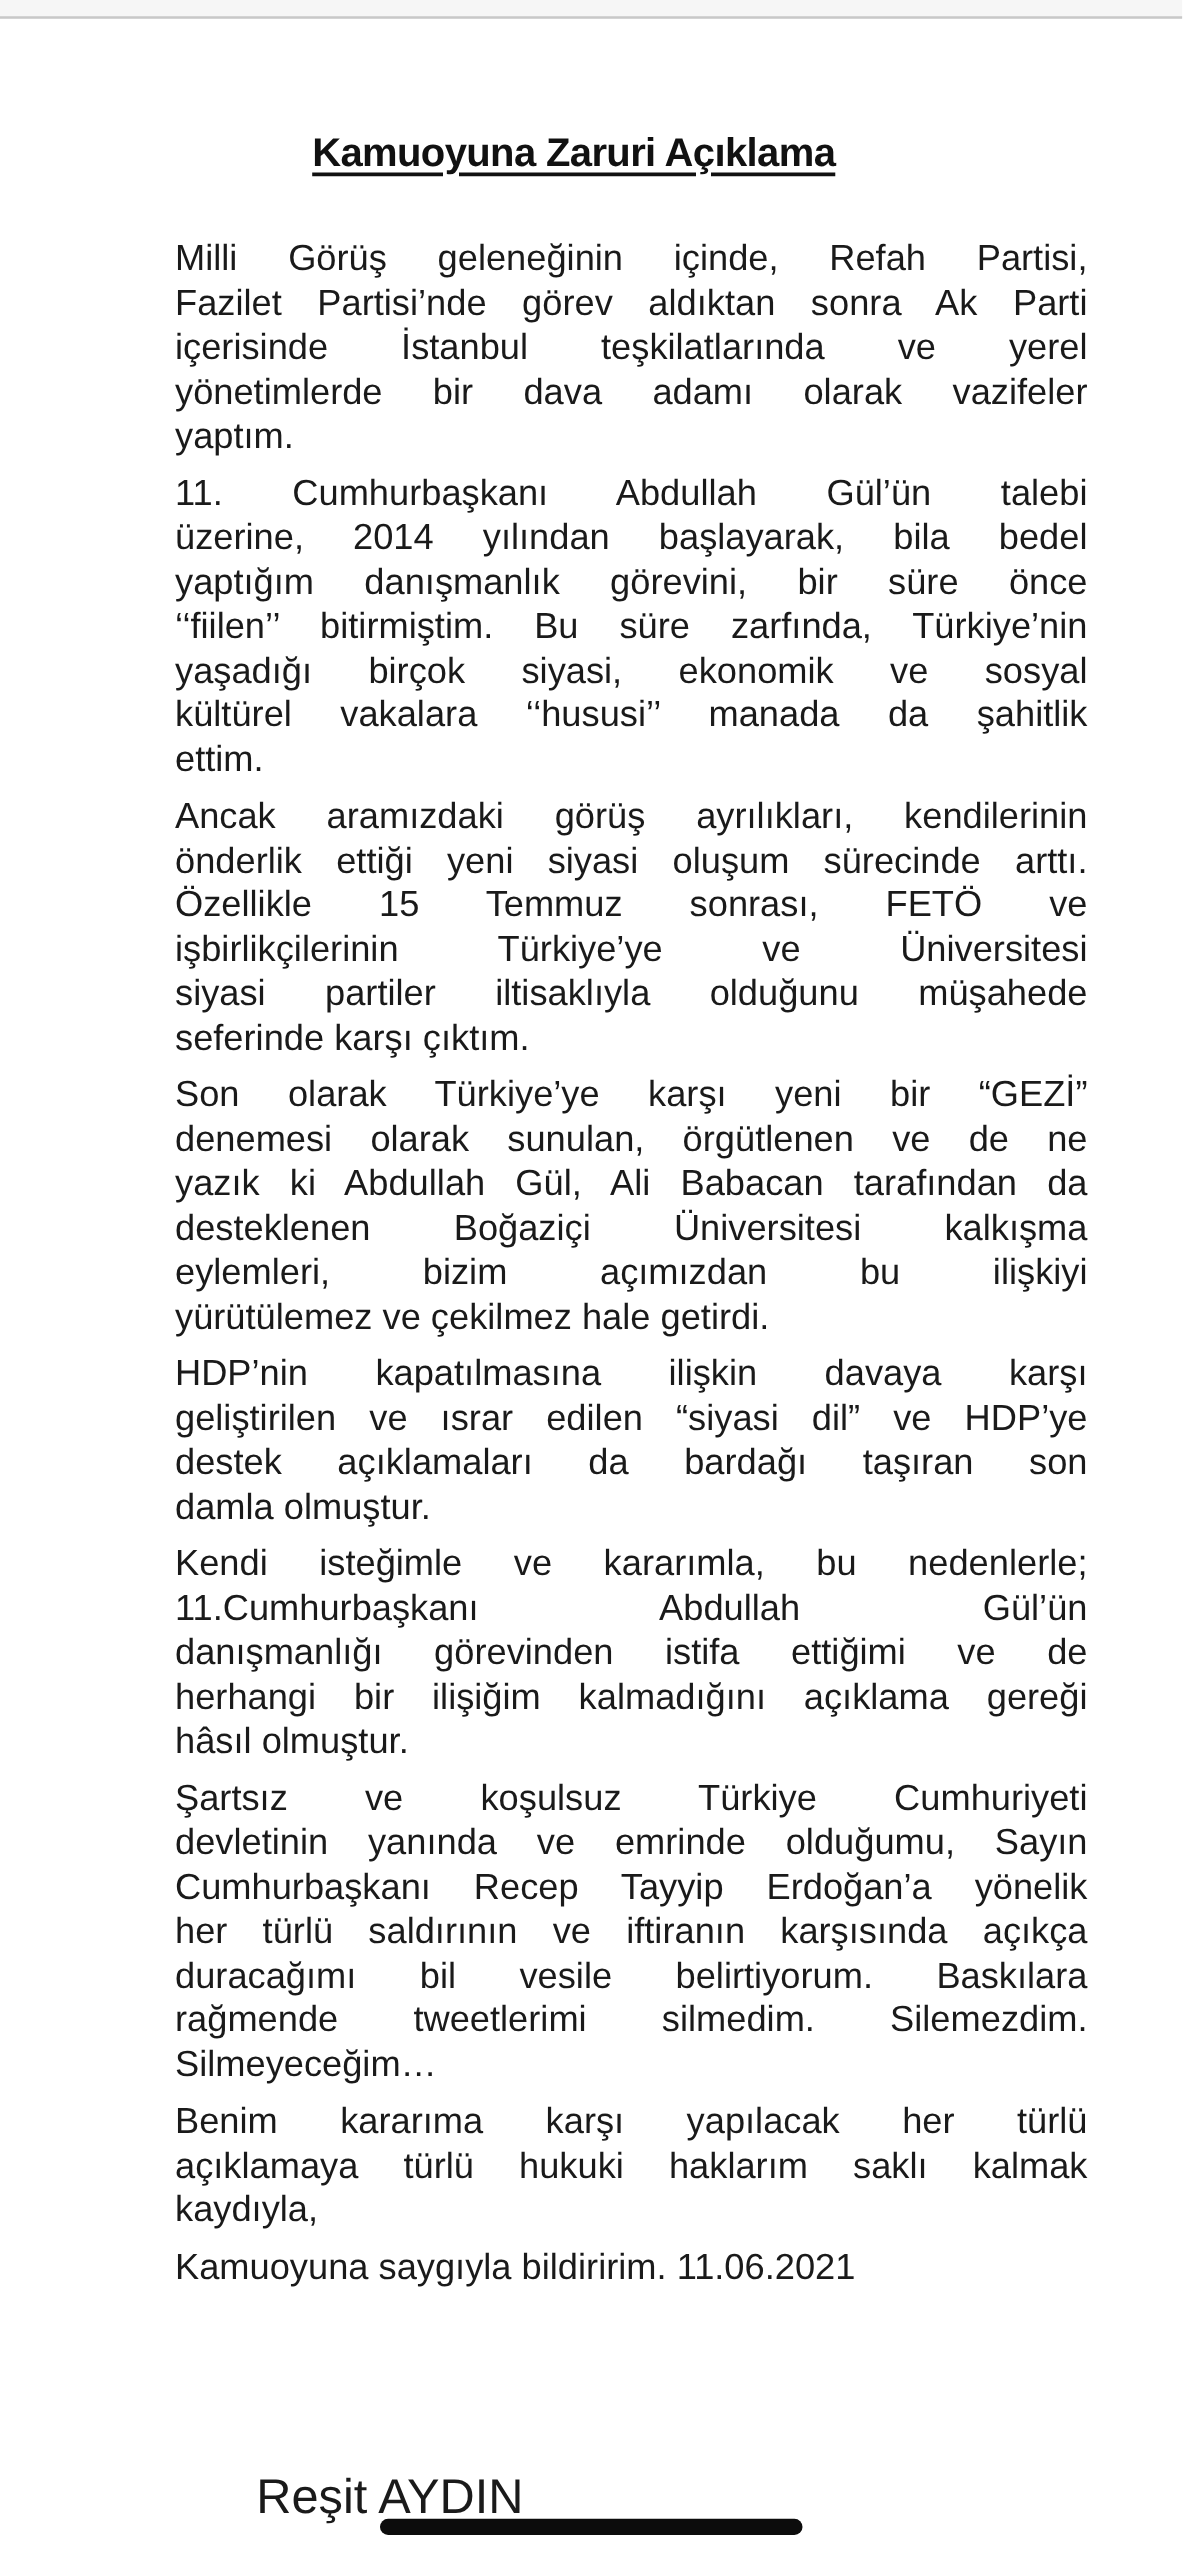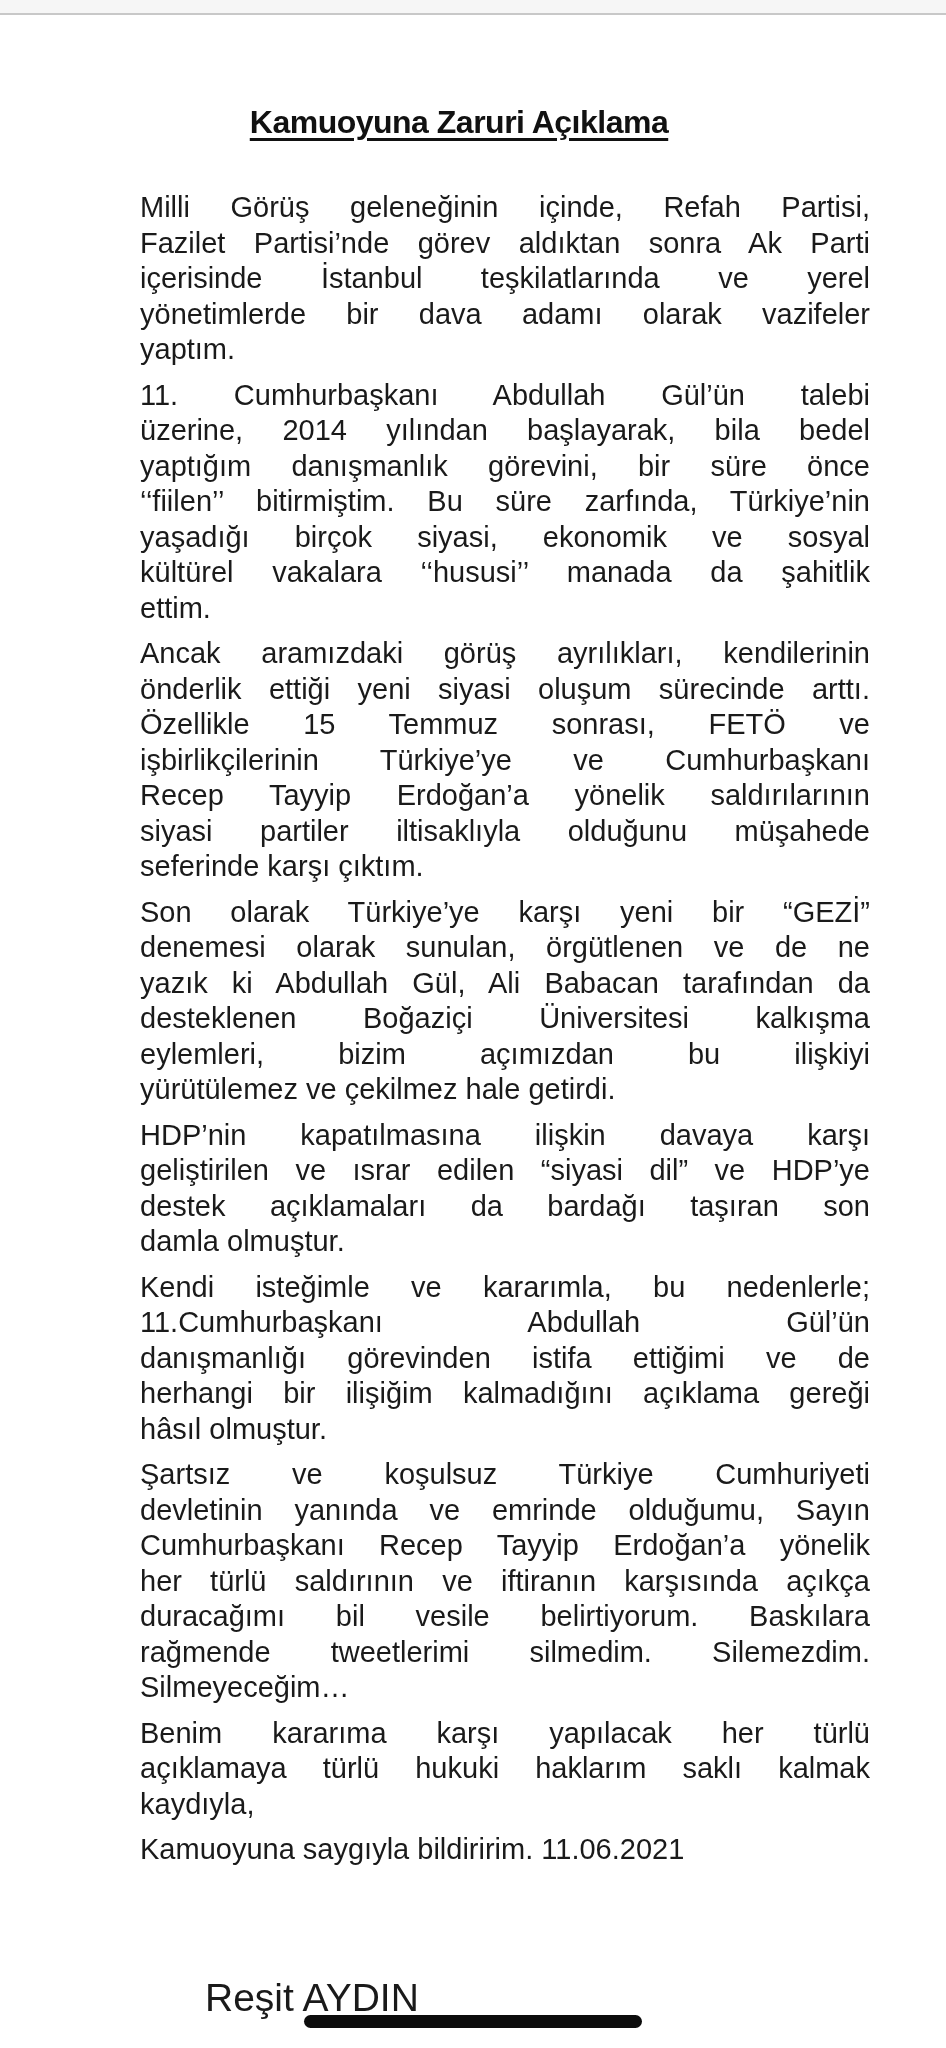--- a/index.html
+++ b/index.html
@@ -80,22 +80,21 @@
         <div class="pline">yaptığım danışmanlık görevini, bir süre önce</div>
         <div class="pline">‘‘fiilen’’ bitirmiştim. Bu süre zarfında, Türkiye’nin</div>
         <div class="pline">yaşadığı birçok siyasi, ekonomik ve sosyal</div>
         <div class="pline">kültürel vakalara ‘‘hususi’’ manada da şahitlik</div>
         <div class="pline last">ettim.</div>
       </div>
       <div class="para">
         <div class="pline">Ancak aramızdaki görüş ayrılıkları, kendilerinin</div>
         <div class="pline">önderlik ettiği yeni siyasi oluşum sürecinde arttı.</div>
         <div class="pline">Özellikle 15 Temmuz sonrası, FETÖ ve</div>
-        <div class="pline">işbirlikçilerinin Türkiye’ye ve Cumhurbaşkanı</div>
-        <div class="pline">Recep Tayyip Erdoğan’a yönelik saldırılarının</div>
+        <div class="pline">işbirlikçilerinin Türkiye’ye ve Üniversitesi</div>
         <div class="pline">siyasi partiler iltisaklıyla olduğunu müşahede</div>
         <div class="pline last">seferinde karşı çıktım.</div>
       </div>
       <div class="para">
         <div class="pline">Son olarak Türkiye’ye karşı yeni bir “GEZİ”</div>
         <div class="pline">denemesi olarak sunulan, örgütlenen ve de ne</div>
         <div class="pline">yazık ki Abdullah Gül, Ali Babacan tarafından da</div>
         <div class="pline">desteklenen Boğaziçi Üniversitesi kalkışma</div>
         <div class="pline">eylemleri, bizim açımızdan bu ilişkiyi</div>
         <div class="pline last">yürütülemez ve çekilmez hale getirdi.</div>

